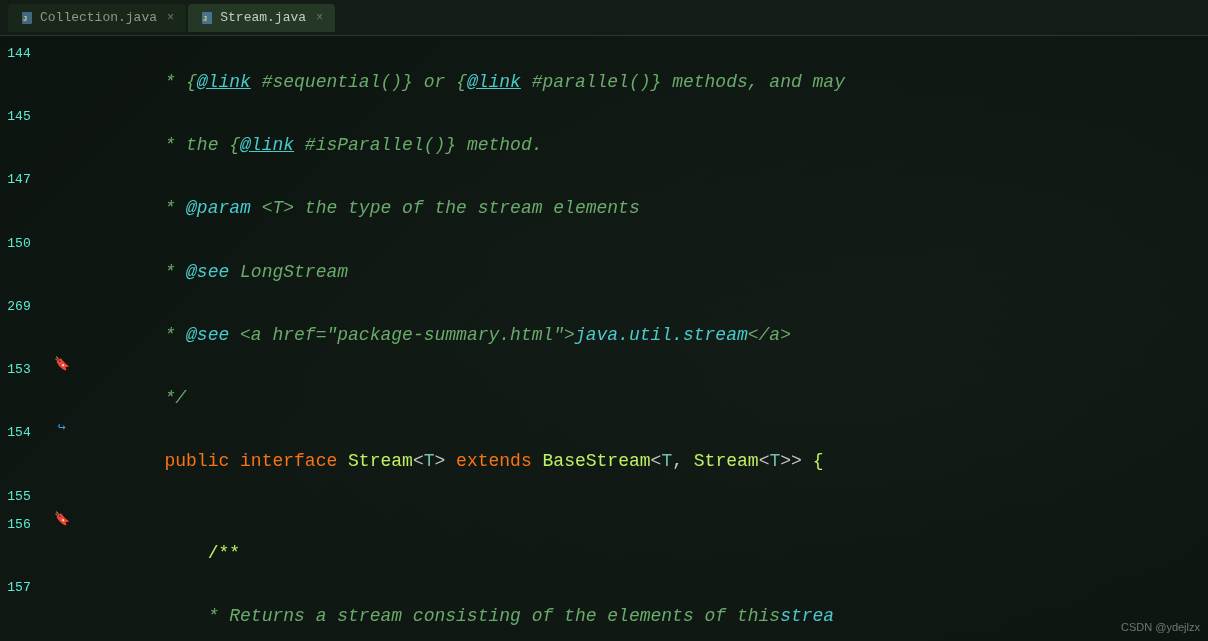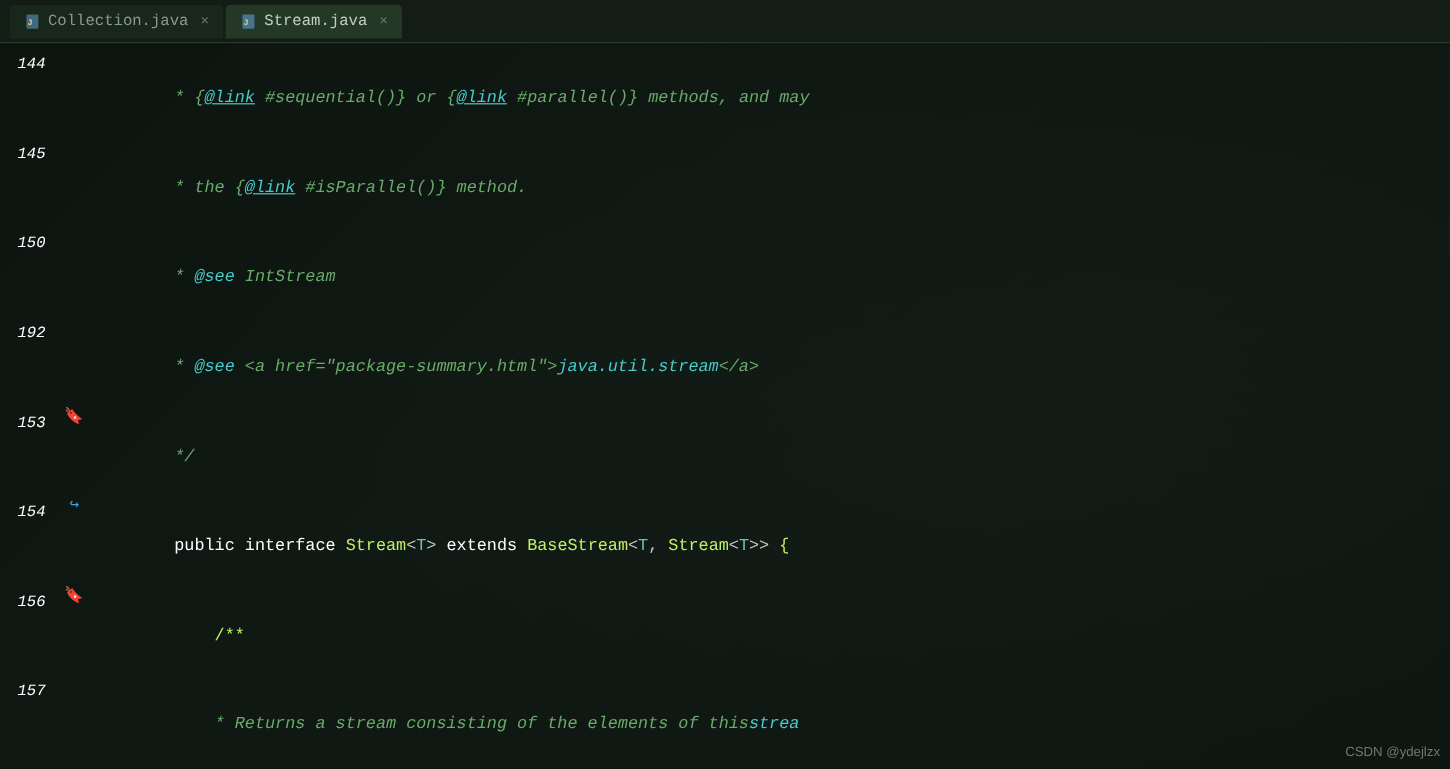--- a/index.html
+++ b/index.html
@@ -88,54 +88,53 @@
 
     .code-line {
       display: flex;
       align-items: flex-start;
       min-height: 28px;
       position: relative;
     }
 
     .line-number {
       width: 50px;
-      text-align: right;
+      text-align: center;
       padding-right: 12px;
-      color: #ffffff;
+      color: #5eead4;
       font-size: 13px;
       line-height: 28px;
       flex-shrink: 0;
       user-select: none;
-      font-style: italic;
     }
 
     .line-gutter {
       width: 24px;
       flex-shrink: 0;
       display: flex;
       align-items: center;
       justify-content: center;
     }
 
     .line-content {
       flex: 1;
       padding: 0 4px;
       line-height: 28px;
-      font-size: 14px;
+      font-size: 18px;
       white-space: pre;
       font-style: italic;
     }
 
     
     .c-green { color: #6aaa6a; }
     .c-teal { color: #4acaca; }
     .c-link { color: #4acaca; text-decoration: underline; }
     .c-yellow { color: #d4a030; }
     .c-white { color: #bef264; }
-    .c-keyword { color: #ffffff; }
+    .c-keyword { color: #f97316; }
     .c-class { color: #70c0b0; }
     .c-punct { color: #c8c8c8; }
 
     
     .watermark {
       position: fixed;
       bottom: 8px;
       right: 8px;
       color: rgba(180,180,180,0.6);
       font-size: 11px;
@@ -196,34 +195,41 @@
 
     <div class="code-line">
       <span class="line-number">145</span>
       <span class="line-gutter"></span>
       <span class="line-content">
         <span class="c-green">* the {</span><span class="c-link">@link</span><span class="c-green"> #isParallel()}</span><span class="c-green"> method.</span>
       </span>
     </div>
 
 
+    <div class="code-line">
+      <span class="line-number">147</span>
+      <span class="line-gutter"></span>
+      <span class="line-content">
+        <span class="c-green">* </span><span class="c-teal">@param</span><span class="c-green"> &lt;T&gt; the type of the stream elements</span>
+      </span>
+    </div>
 
 
 
     <div class="code-line">
       <span class="line-number">150</span>
       <span class="line-gutter"></span>
       <span class="line-content">
-        <span class="c-green">* </span><span class="c-teal">@see</span><span class="c-green"> IntStream</span>
-      </span>
-    </div>
-
-
-    <div class="code-line">
-      <span class="line-number">192</span>
+        <span class="c-green">* </span><span class="c-teal">@see</span><span class="c-green"> LongStream</span>
+      </span>
+    </div>
+
+
+    <div class="code-line">
+      <span class="line-number">269</span>
       <span class="line-gutter"></span>
       <span class="line-content">
         <span class="c-green">* </span><span class="c-teal">@see</span><span class="c-green"> &lt;a href="package-summary.html"&gt;</span><span class="c-teal">java.util.stream</span><span class="c-green">&lt;/a&gt;</span>
       </span>
     </div>
 
     <div class="code-line">
       <span class="line-number">153</span>
       <span class="line-gutter">
         <span class="bookmark-icon">🔖</span>
@@ -236,20 +242,25 @@
     <div class="code-line">
       <span class="line-number">154</span>
       <span class="line-gutter">
         <span class="arrow-icon">↪</span>
       </span>
       <span class="line-content" style="font-style:normal;">
         <span class="c-keyword">public interface</span><span class="c-white"> Stream</span><span class="c-punct">&lt;</span><span class="c-class">T</span><span class="c-punct">&gt;</span><span class="c-keyword"> extends</span><span class="c-white"> BaseStream</span><span class="c-punct">&lt;</span><span class="c-class">T</span><span class="c-punct">,</span><span class="c-white"> Stream</span><span class="c-punct">&lt;</span><span class="c-class">T</span><span class="c-punct">&gt;&gt;</span><span class="c-white"> {</span>
       </span>
     </div>
 
+    <div class="code-line">
+      <span class="line-number">155</span>
+      <span class="line-gutter"></span>
+      <span class="line-content"></span>
+    </div>
 
     <div class="code-line">
       <span class="line-number">156</span>
       <span class="line-gutter">
         <span class="bookmark-icon">🔖</span>
       </span>
       <span class="line-content" style="font-style:normal;">
         <span class="c-white">    /**</span>
       </span>
     </div>

